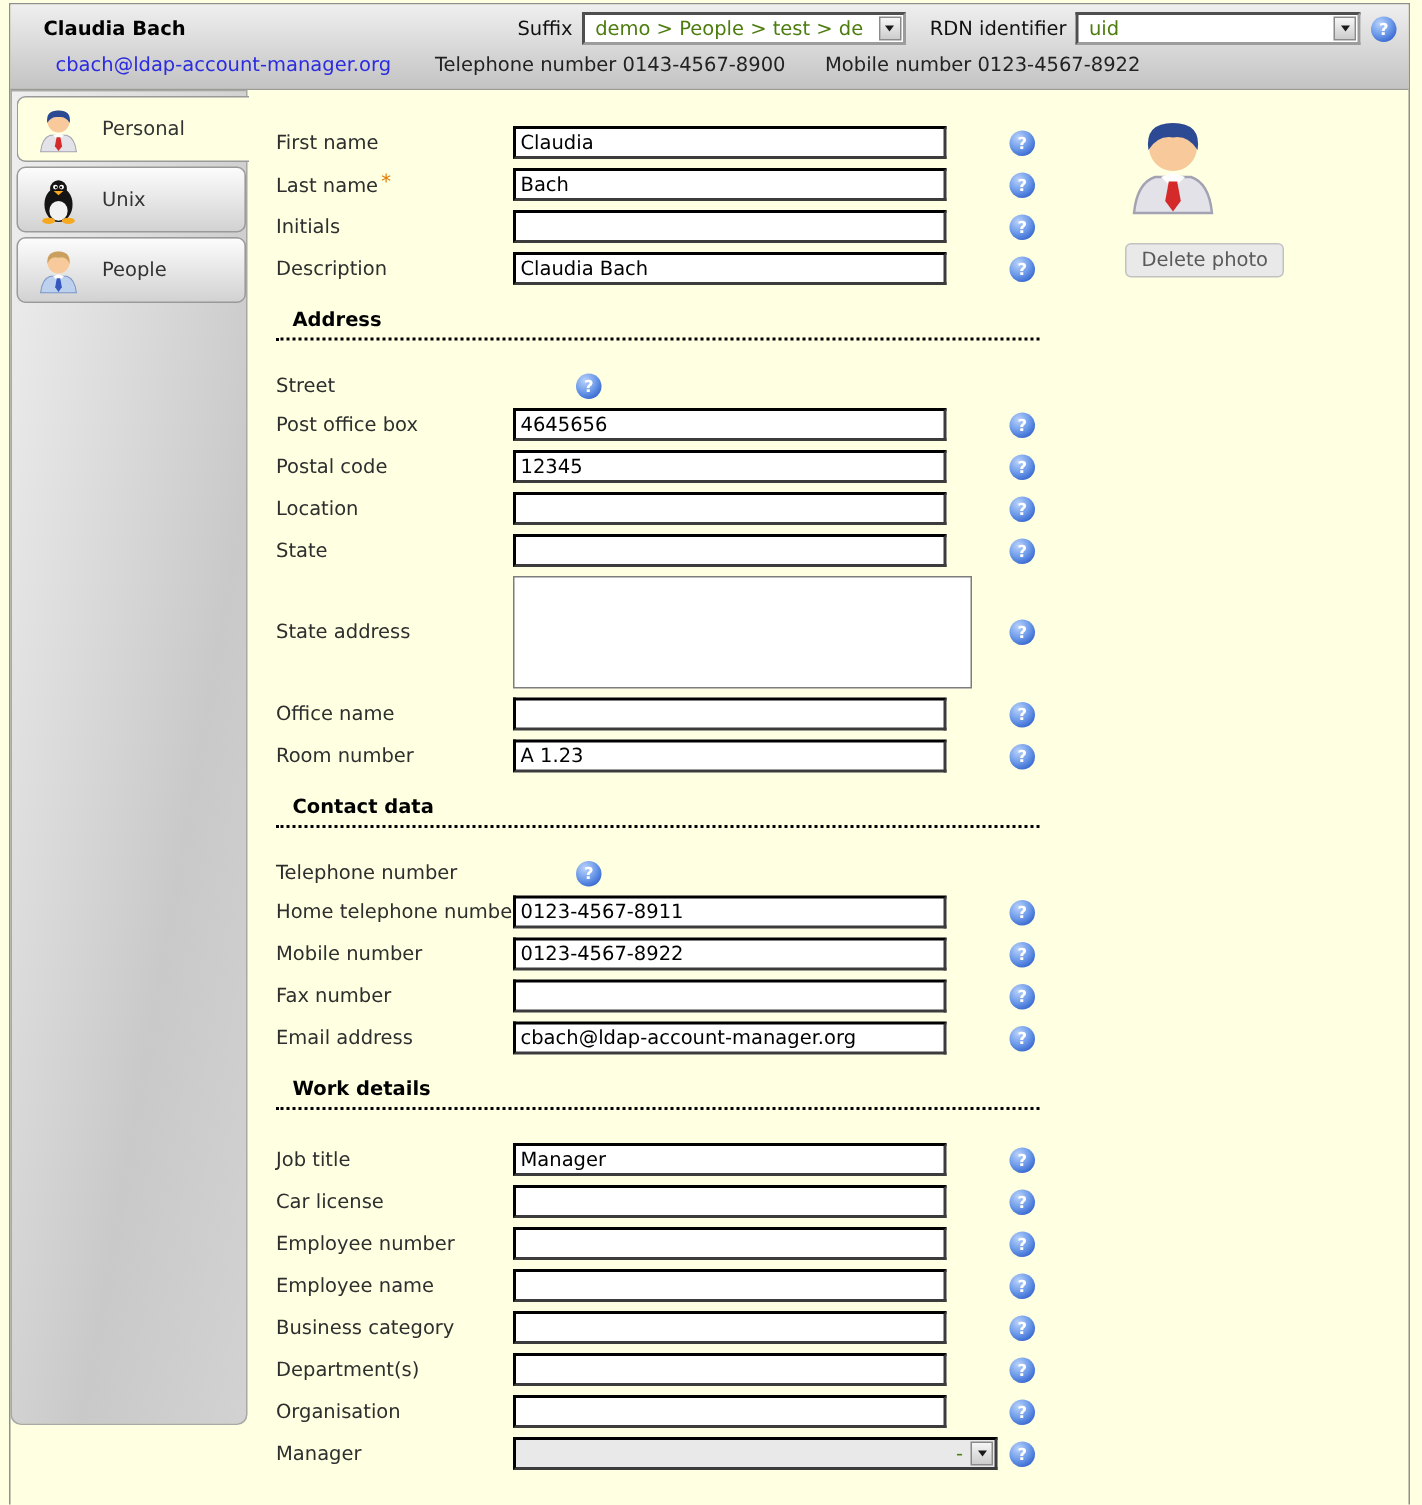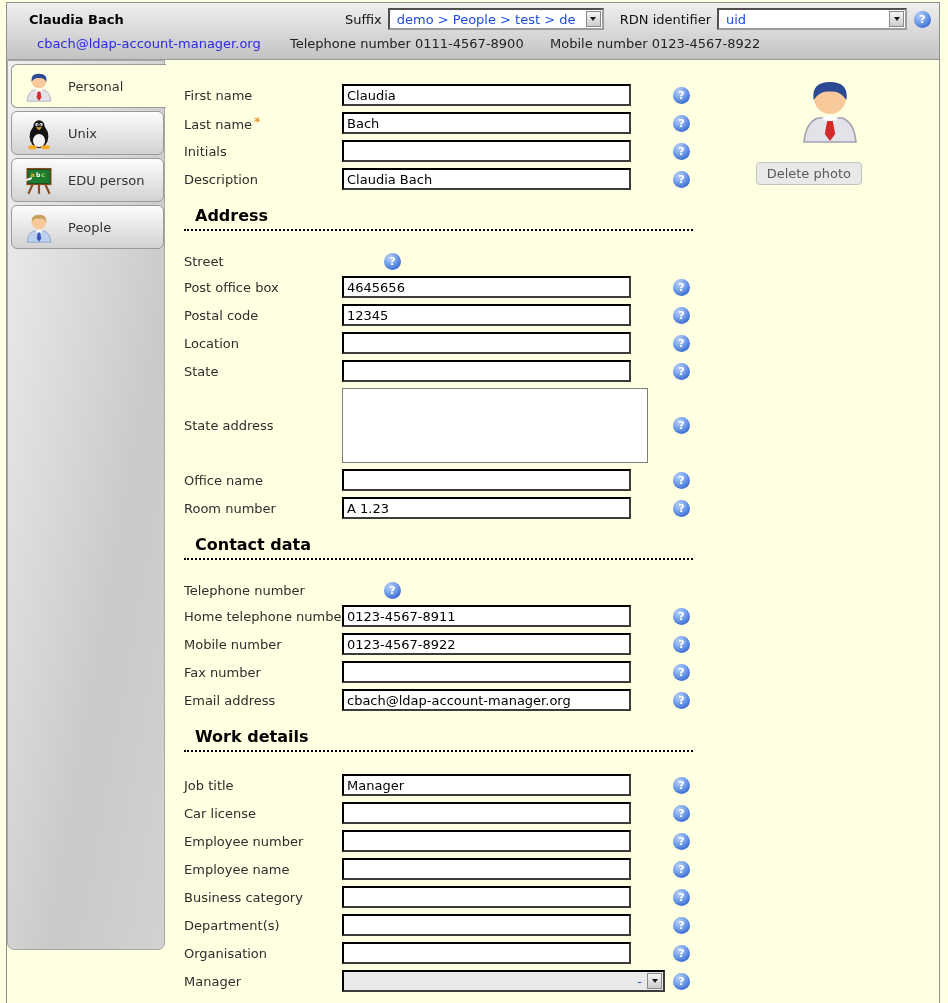--- a/index.html
+++ b/index.html
@@ -8,21 +8,21 @@
   .dialog { position:absolute; left:6px; top:2px; width:934px; height:1001px;
             border:1px solid #8f8f8f; border-bottom:none; background:#FFFFE1; }
   
   .titlebar { height:57px; background:linear-gradient(#efefef,#c3c3c3); border-bottom:1px solid #9a9a9a; }
   .tb-row1 { display:flex; align-items:center; height:30px; padding:2px 8px 0 22px; font-size:13px; color:#111; }
   .tb-title { font-weight:bold; color:#000; }
   .tb-spacer { flex:1; }
   .tb-label { margin-right:6px; white-space:nowrap; }
   .fakeselect { display:flex; align-items:center; height:22px; background:#fff;
                 border:2px solid; border-color:#4f4f4f #9c9c9c #9c9c9c #4f4f4f;
-                font-size:13px; color:#1d4ed8; padding-left:7px; overflow:hidden; white-space:nowrap; }
+                font-size:13px; color:#4d7c0f; padding-left:7px; overflow:hidden; white-space:nowrap; }
   .fakeselect .selval { overflow:hidden; white-space:nowrap; }
   .selbtn { width:15px; height:16px; margin-left:auto; margin-right:1px; flex:none;
             background:linear-gradient(#f6f6f6,#cccccc); border:1px solid #8a8a8a;
             display:flex; align-items:center; justify-content:center; }
   .selbtn::after { content:""; width:0; height:0; border-left:3px solid transparent;
                    border-right:3px solid transparent; border-top:4px solid #1a1a1a; }
   .suffix-select { width:216px; margin-right:16px; }
   .rdn-select { width:190px; margin-right:7px; }
   .tb-row2 { position:relative; height:25px; font-size:13px; color:#222; }
   .tb-row2 span { position:absolute; top:3px; white-space:nowrap; }
@@ -56,23 +56,23 @@
   .row .help { margin-left:42px; }
   .row.ta-row { height:75px; }
   .tarea { width:306px; height:75px; flex:none; background:#fff; border:1px solid #7d7d7d;
            font-family:inherit; font-size:13px; resize:none; outline:none; }
   .ta-row .help { margin-left:25px; }
   .mgr-select { width:323px; background:#e9e9e9; border-color:#000 #3c3c3c #3c3c3c #000; }
   .mgr-select .selval { margin-left:auto; padding-right:5px; }
   .mgr-select .selbtn { margin-left:0; }
   .sel-row .help { margin-left:8px; }
   .section-head { width:509px; margin:16px 0 22px 0; padding:0 0 4px 11px;
-                  border-bottom:2px dotted #000; font-size:16px; font-weight:bold; color:#000; }
-  
-  .photo-col { position:absolute; left:585px; top:14px; width:112px; text-align:right; }
+                  border-bottom:2px dotted #000; font-size:13px; font-weight:bold; color:#000; }
+  
+  .photo-col { position:absolute; left:585px; top:14px; width:112px; text-align:left; }
   .del-btn { display:inline-block; margin-top:12px; padding:3px 10px; font-size:13px; color:#5a5a5a;
              background:#e9e9e9; border:1px solid #c2c2c2; border-radius:4px; cursor:pointer; }
 </style>
 </head>
 <body>
 
 <div class="dialog">
 
   <div class="titlebar">
     <div class="tb-row1">
@@ -85,21 +85,21 @@
       </div>
       <span class="tb-label">RDN identifier</span>
       <div class="fakeselect rdn-select">
         <span class="selval">uid</span>
         <span class="selbtn"></span>
       </div>
       <span class="help">?</span>
     </div>
     <div class="tb-row2">
       <span class="email-link">cbach@ldap-account-manager.org</span>
-      <span class="tb-phone">Telephone number 0111-4567-8900</span>
+      <span class="tb-phone">Telephone number 0143-4567-8900</span>
       <span class="tb-mobile">Mobile number 0123-4567-8922</span>
     </div>
   </div>
 
   <div class="content">
     <div class="sidebar">
         <div class="tab active">
           <span class="tabicon">
             <svg width="30" height="33" viewBox="0 0 32 36">
               <path d="M3 34 Q4 24 10 22 L22 22 Q28 24 29 34 Z" fill="#e2e2e8" stroke="#a2a2b2" stroke-width="0.8"></path>
@@ -123,34 +123,20 @@
               <circle cx="17.8" cy="7.9" r="0.8" fill="#000"></circle>
               <path d="M12.6 10.4 L19.4 10.4 L16 13.4 Z" fill="#f6a821"></path>
               <ellipse cx="9" cy="31.6" rx="4.6" ry="2.2" fill="#f6a821"></ellipse>
               <ellipse cx="23" cy="31.6" rx="4.6" ry="2.2" fill="#f6a821"></ellipse>
             </svg>
           </span>
           <span>Unix</span>
         </div>
         <div class="tab">
           <span class="tabicon">
-            <svg width="30" height="33" viewBox="0 0 34 34">
-              <path d="M10 21 L5 32 M24 21 L29 32 M17 22 L17 32" stroke="#8a4a1e" stroke-width="2.4" fill="none"></path>
-              <rect x="2.8" y="2.8" width="28.4" height="19.4" fill="#8a4a1e"></rect>
-              <rect x="4.6" y="4.6" width="24.8" height="15.8" fill="#1e7a2e" stroke="#0f4517" stroke-width="0.8"></rect>
-              <text x="7.5" y="12.5" font-size="7" font-weight="bold" fill="#f4b63f" font-family="DejaVu Sans">a</text>
-              <text x="13.5" y="12.5" font-size="7" font-weight="bold" fill="#ffffff" font-family="DejaVu Sans">b</text>
-              <text x="19.5" y="12.5" font-size="7" font-weight="bold" fill="#9fe049" font-family="DejaVu Sans">c</text>
-              <rect x="2" y="15.5" width="7" height="2.4" rx="1.2" fill="#f4f4f4" transform="rotate(-20 2 15.5)"></rect>
-            </svg>
-          </span>
-          <span>EDU person</span>
-        </div>
-        <div class="tab">
-          <span class="tabicon">
             <svg width="30" height="33" viewBox="0 0 32 36">
               <path d="M3 34 Q4 24 10 22 L22 22 Q28 24 29 34 Z" fill="#bdd1ef" stroke="#7a96c8" stroke-width="0.8"></path>
               <path d="M12 22 L16 26 L20 22 L16 20.5 Z" fill="#fdfdfd"></path>
               <path d="M14.7 23.5 L17.3 23.5 L18.4 30 L16 33.5 L13.6 30 Z" fill="#3757c0"></path>
               <circle cx="16" cy="12" r="8" fill="#f7c99b"></circle>
               <path d="M8 13 Q7 4 16 4 Q25 4 24 13 Q22 7 16 8.5 Q10 7 8 13 Z" fill="#caa05e"></path>
             </svg>
           </span>
           <span>People</span>
         </div>

